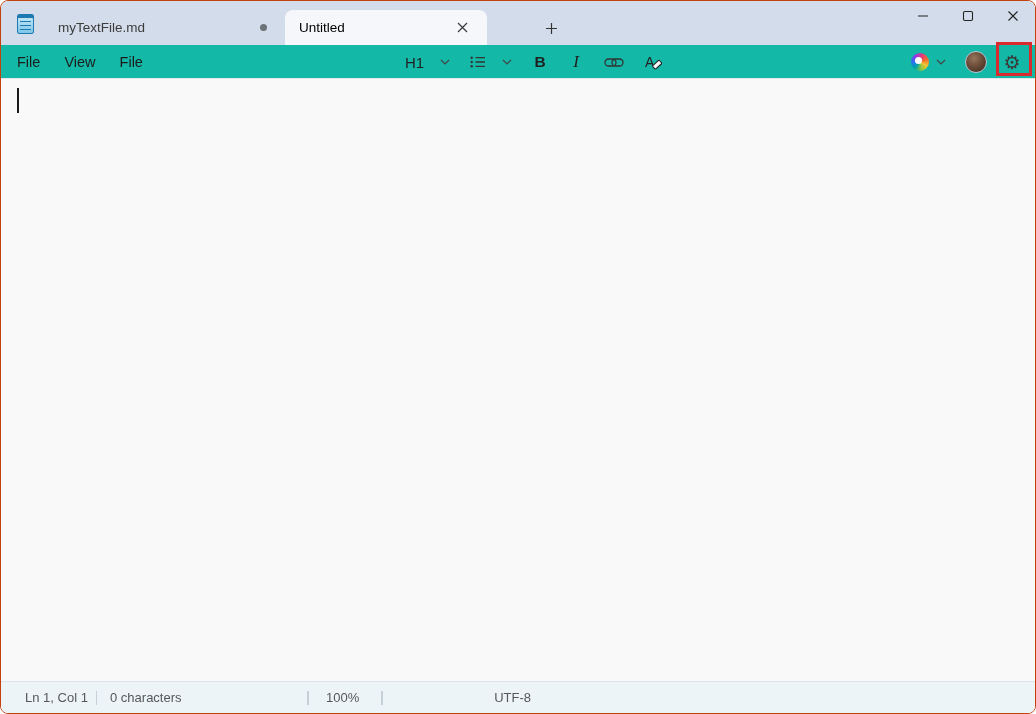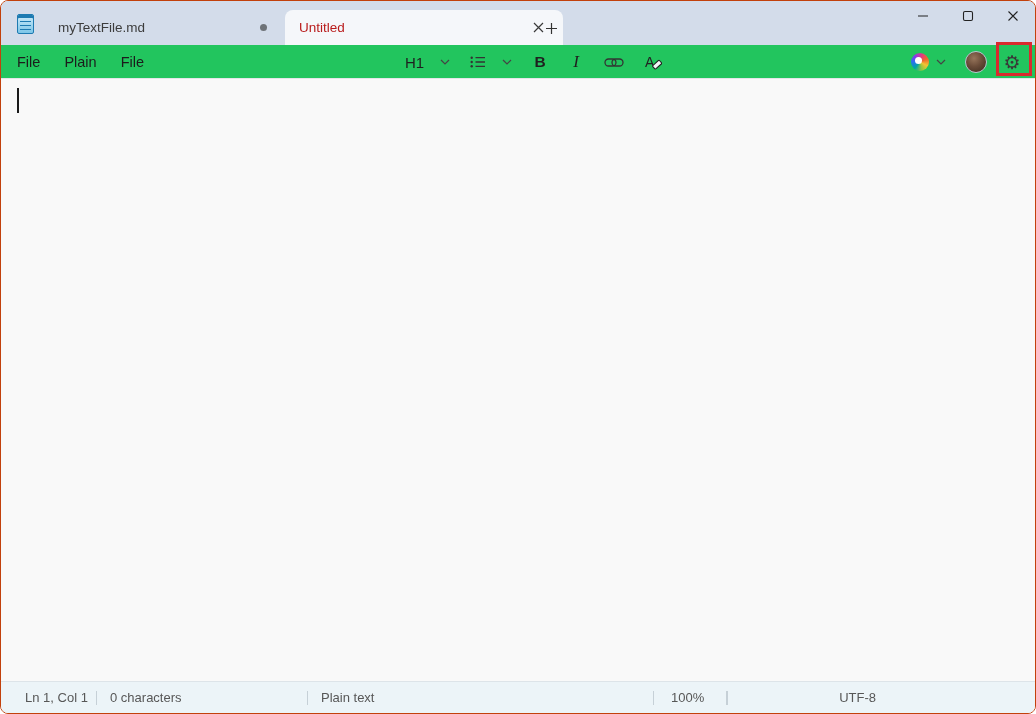--- a/index.html
+++ b/index.html
@@ -23,38 +23,38 @@
   .app-icon::after{
     content:""; position:absolute; left:2px; right:2px; top:6px; height:9px;
     background:repeating-linear-gradient(180deg,#1d7ab1 0 1.5px, transparent 1.5px 4px);
   }
   .tab {
     position:absolute; top:9px; height:35px; display:flex; align-items:center;
     font-size:13.5px; color:#3c3c3c; cursor:default;
   }
   .tab.inactive { left:44px; width:236px; padding:0 14px 0 13px; }
   .tab.active {
-    left:284px; width:278px; padding:0 14px 0 14px;
-    background:#f5f7fa; border-radius:8px 8px 0 0; color:#b91c1c;
+    left:284px; width:202px; padding:0 14px 0 14px;
+    background:#f5f7fa; border-radius:8px 8px 0 0; color:#000000;
   }
   .tab-label { flex:1; white-space:nowrap; overflow:hidden; }
   .unsaved-dot { width:7px; height:7px; border-radius:50%; background:#6e7378; margin-left:8px; }
   .tab-close {
     width:22px; height:22px; border-radius:4px; display:flex; align-items:center; justify-content:center;
   }
   .newtab-btn {
     position:absolute; left:536px; top:13px; width:28px; height:28px; border-radius:5px;
     display:flex; align-items:center; justify-content:center;
   }
   .win-controls { position:absolute; right:0; top:0; height:30px; display:flex; }
   .win-btn { width:45px; height:30px; display:flex; align-items:center; justify-content:center; }
   
   .menubar {
     position:absolute; left:0; top:44px; width:100%; height:34px;
-    background:#22c55e; border-bottom:1px solid #e4e6e9;text-decoration:underline;
+    background:#14b8a6; border-bottom:1px solid #e4e6e9;text-decoration:underline;
   }
   .menus { position:absolute; left:6px; top:0; height:34px; display:flex; align-items:center; }
   .menu-item {
     padding:5px 10px; font-size:14.5px; color:#1c1c1c; border-radius:5px; margin-right:4px;
   }
   .fmt-group { position:absolute; left:398px; top:0; height:34px; display:flex; align-items:center; gap:8px; }
   .fmt-btn {
     height:28px; min-width:28px; padding:0 6px; border-radius:5px;
     display:flex; align-items:center; justify-content:center; gap:16px; color:#1f1f1f;
   }
@@ -151,21 +151,21 @@
         <svg class="glyph" width="12" height="12" viewBox="0 0 12 12">
             <path d="M1.5 1.5 L10.5 10.5 M10.5 1.5 L1.5 10.5" stroke="#222" stroke-width="1.1" fill="none"></path>
           </svg>
       </div>
     </div>
   </div>
 
   <div class="menubar">
     <div class="menus">
       <span class="menu-item">File</span>
-      <span class="menu-item">Plain</span>
+      <span class="menu-item">View</span>
       <span class="menu-item">File</span>
     </div>
 
     <div class="fmt-group">
       <div class="fmt-btn">
         <span class="h1-label">H1</span>
         <svg class="glyph" width="10" height="6" viewBox="0 0 10 6">
             <path d="M1 1 L5 5 L9 1" stroke="#444" stroke-width="1.2" fill="none"></path>
           </svg>
       </div>
@@ -223,23 +223,20 @@
 
   <div class="statusbar">
     <div class="status-cell sc1">
       <span>Ln 1, Col 1</span>
     </div>
     <div class="status-divider"></div>
     <div class="status-cell sc2">
       <span>0 characters</span>
     </div>
     <div class="status-divider"></div>
-    <div class="status-cell sc3">
-      <span>Plain text</span>
-    </div>
     <div class="status-divider"></div>
     <div class="status-cell sc4">
       <span>100%</span>
     </div>
     <div class="status-divider"></div>
     <div class="status-divider"></div>
     <div class="status-cell sc6">
       <span>UTF-8</span>
     </div>
   </div>

